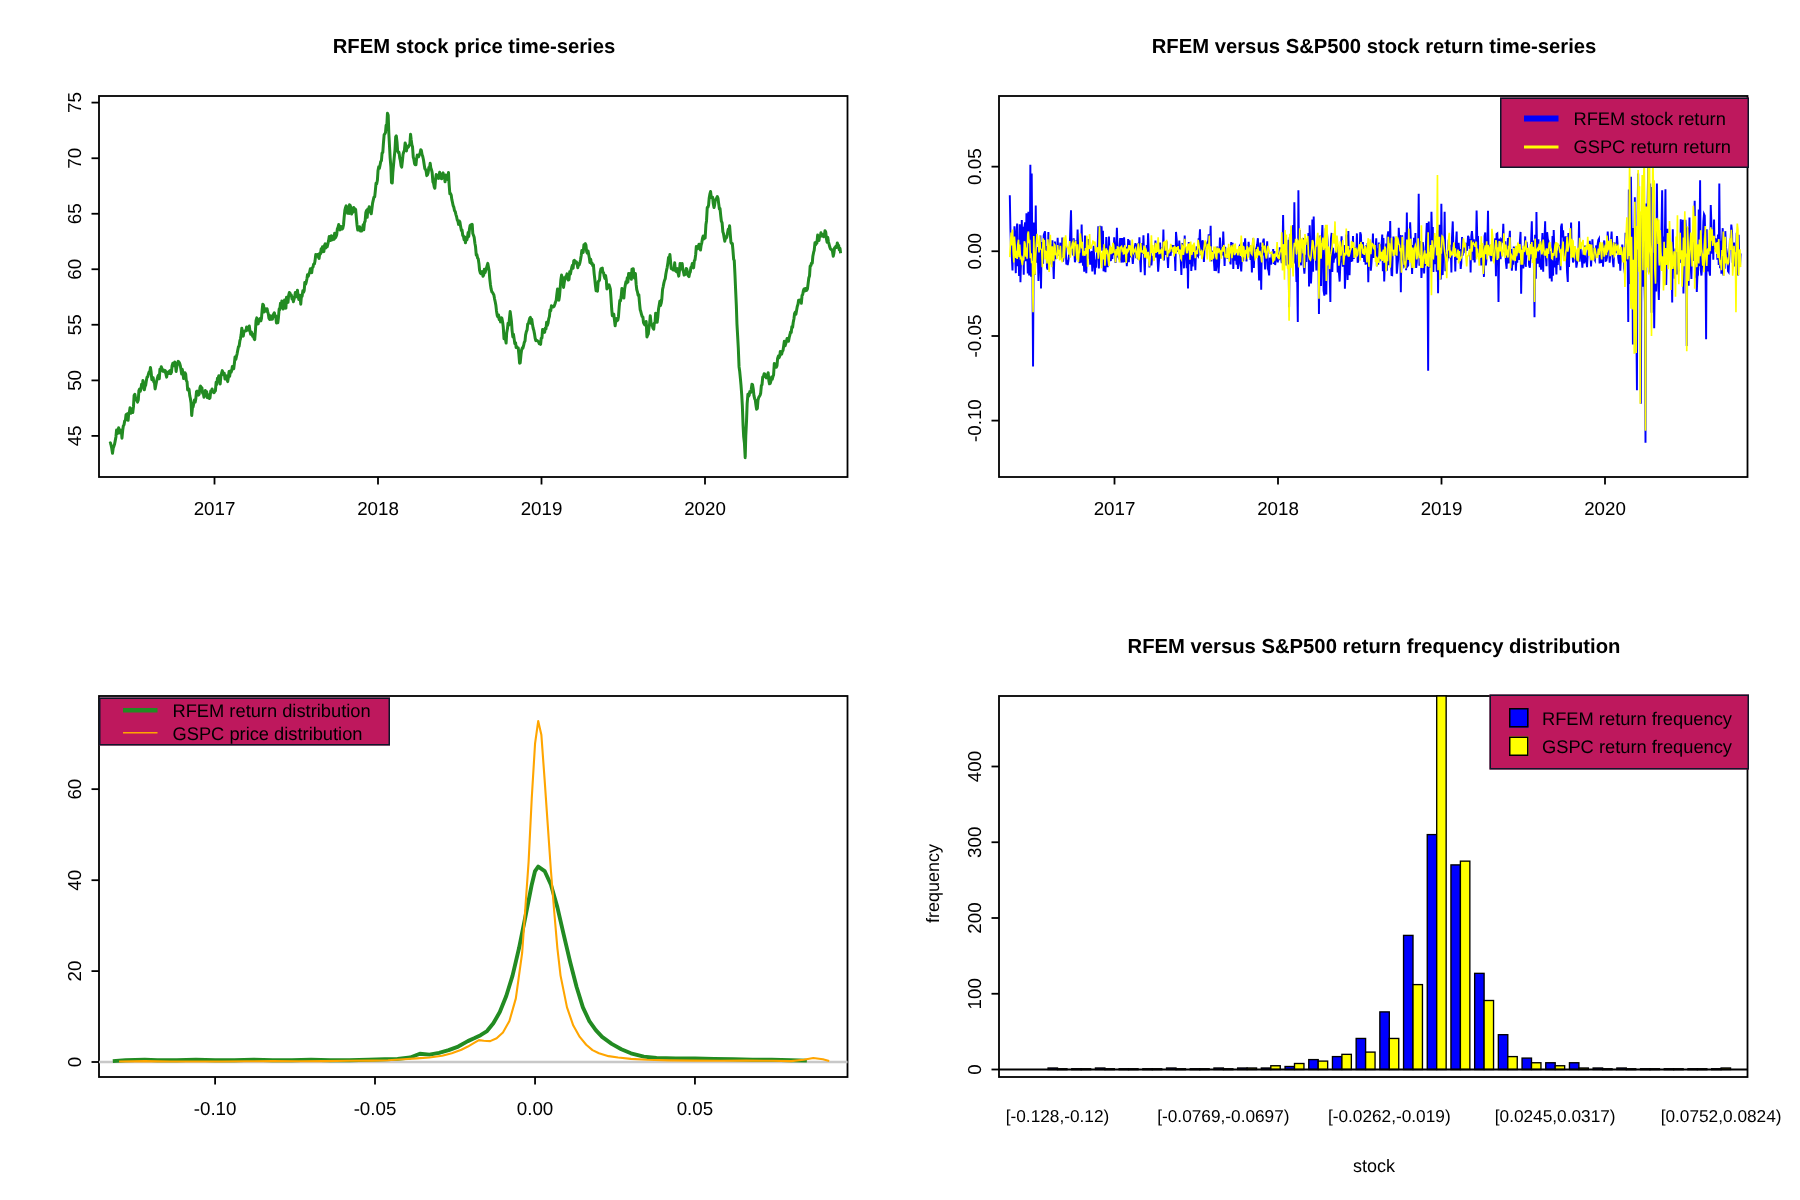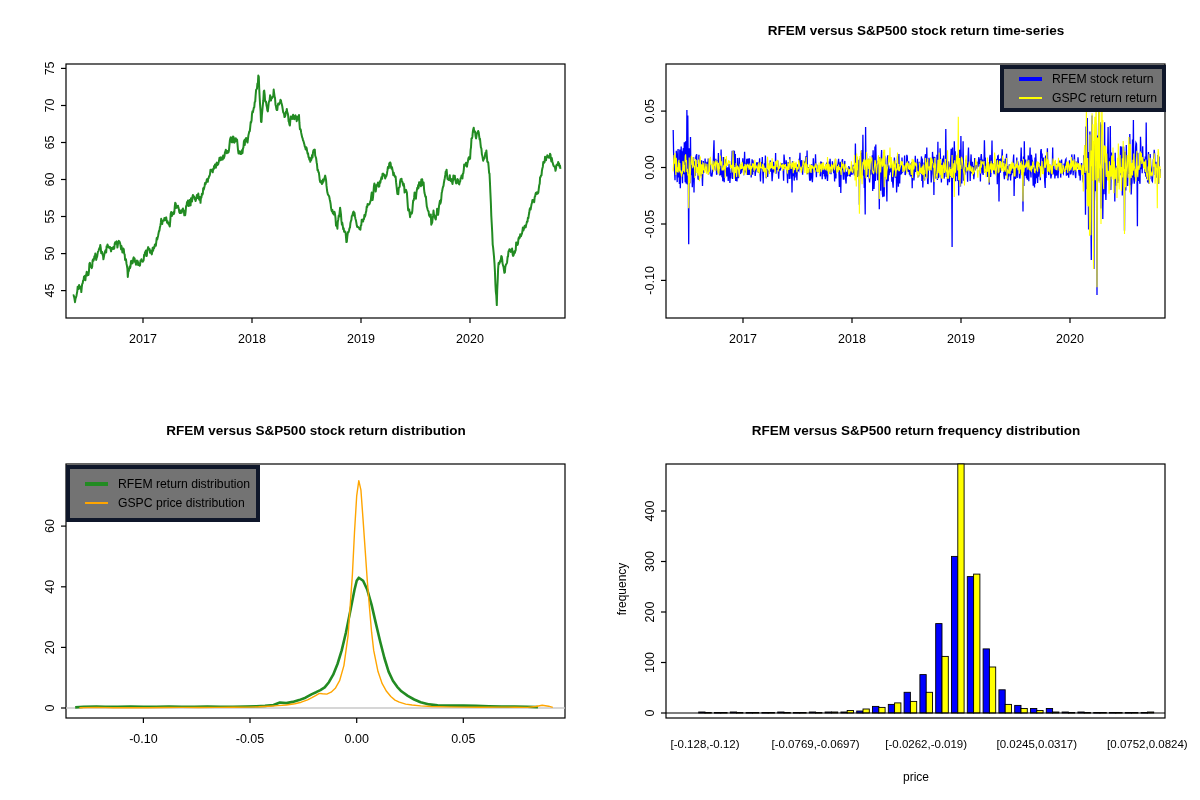--- a/index.html
+++ b/index.html
@@ -2,21 +2,21 @@
 <html><head>
 <meta charset="utf-8">
 <style>
   html,body{margin:0;padding:0;background:#ffffff;}
   #figure{position:relative;width:1200px;height:800px;background:#ffffff;overflow:hidden;
           font-family:"Liberation Sans",sans-serif;}
   .panel{position:absolute;width:600px;height:400px;}
   .panel svg{position:absolute;left:0;top:0;}
   .title{position:absolute;left:16px;top:23px;width:600px;text-align:center;
          font-weight:bold;font-size:13.5px;color:#000;}
-  .legend{position:absolute;background:#737373;border:4px solid #0f172a;box-sizing:border-box;
+  .legend{position:absolute;background:#be185d;border:1px solid #0f172a;box-sizing:border-box;
           display:flex;flex-direction:column;justify-content:center;z-index:2;}
   .lrow{display:flex;align-items:center;height:19px;}
   .lsamp{display:inline-block;width:23px;margin-left:15px;margin-right:10px;flex:none;}
   .lsq{display:inline-block;width:11px;height:11px;border:1px solid #000;box-sizing:content-box;
        margin-left:12px;margin-right:9px;flex:none;}
   .ltext{font-size:12.2px;color:#000;white-space:nowrap;}
   .axlab{position:absolute;font-size:12px;color:#000;}
   #freqlab{left:22px;top:189px;transform:translate(-50%,-50%) rotate(-90deg);}
   #retlab{left:316px;top:370px;transform:translateX(-50%);}
 </style>
@@ -45,20 +45,21 @@
         <line x1="61" y1="179.5" x2="66" y2="179.5" stroke="#000" stroke-width="1.2"></line>
         <text x="54" y="179.5" font-size="12.5" fill="#000" text-anchor="middle" transform="rotate(-90 54 179.5)">60</text>
         <line x1="61" y1="142.5" x2="66" y2="142.5" stroke="#000" stroke-width="1.2"></line>
         <text x="54" y="142.5" font-size="12.5" fill="#000" text-anchor="middle" transform="rotate(-90 54 142.5)">65</text>
         <line x1="61" y1="105.5" x2="66" y2="105.5" stroke="#000" stroke-width="1.2"></line>
         <text x="54" y="105.5" font-size="12.5" fill="#000" text-anchor="middle" transform="rotate(-90 54 105.5)">70</text>
         <line x1="61" y1="68.4" x2="66" y2="68.4" stroke="#000" stroke-width="1.2"></line>
         <text x="54" y="68.4" font-size="12.5" fill="#000" text-anchor="middle" transform="rotate(-90 54 68.4)">75</text>
         <path d="M73.2 295.7L73.6 295.2L74.1 296.9L74.5 298.8L75.0 302.2L75.5 298.6L75.9 297.6L76.4 296.0L76.8 293.9L77.3 291.1L77.7 286.7L78.2 289.1L78.6 288.2L79.1 285.1L79.5 288.6L80.0 286.6L80.4 286.9L80.9 286.8L81.3 292.1L81.8 286.9L82.2 284.0L82.7 283.2L83.1 280.6L83.6 280.2L84.0 276.6L84.5 276.1L84.9 275.9L85.4 280.2L85.8 275.6L86.3 274.7L86.7 271.8L87.2 275.5L87.6 272.6L88.1 274.0L88.5 275.0L89.0 270.8L89.4 263.7L89.9 262.8L90.4 265.7L90.8 266.3L91.3 267.3L91.7 268.1L92.2 266.6L92.6 260.4L93.1 259.3L93.5 260.8L94.0 259.2L94.4 256.2L94.9 257.6L95.3 253.6L95.8 257.0L96.2 259.9L96.7 257.5L97.1 256.9L97.6 253.6L98.0 251.6L98.5 251.1L98.9 249.5L99.4 248.0L99.8 248.4L100.3 245.0L100.7 247.6L101.2 253.1L101.6 252.9L102.1 251.8L102.5 254.6L103.0 255.3L103.4 259.3L103.9 256.7L104.4 254.1L104.8 252.6L105.3 250.7L105.7 250.1L106.2 252.5L106.6 246.2L107.1 246.9L107.5 244.5L108.0 245.9L108.4 247.5L108.9 246.6L109.3 247.5L109.8 248.0L110.2 247.1L110.7 249.7L111.1 251.4L111.6 248.1L112.0 248.1L112.5 249.0L112.9 247.6L113.4 247.0L113.8 249.1L114.3 248.2L114.7 243.9L115.2 242.2L115.6 243.9L116.1 242.1L116.5 241.4L117.0 243.0L117.4 247.6L117.9 244.4L118.3 242.3L118.8 240.9L119.3 241.4L119.7 242.0L120.2 243.7L120.6 246.1L121.1 249.3L121.5 246.1L122.0 249.0L122.4 252.4L122.9 250.9L123.3 248.5L123.8 249.5L124.2 253.7L124.7 254.5L125.1 260.0L125.6 259.1L126.0 259.4L126.5 263.7L126.9 265.5L127.4 268.9L127.8 277.0L128.3 271.7L128.7 271.3L129.2 269.0L129.6 266.6L130.1 268.1L130.5 266.2L131.0 261.1L131.4 260.7L131.9 261.8L132.3 263.4L132.8 262.7L133.3 258.4L133.7 257.4L134.2 260.0L134.6 258.5L135.1 262.2L135.5 262.2L136.0 264.8L136.4 263.2L136.9 260.4L137.3 263.0L137.8 261.2L138.2 265.1L138.7 263.1L139.1 263.9L139.6 265.7L140.0 265.3L140.5 260.6L140.9 260.8L141.4 259.3L141.8 261.1L142.3 261.5L142.7 261.8L143.2 260.9L143.6 260.5L144.1 254.8L144.5 256.3L145.0 252.2L145.4 252.3L145.9 250.5L146.3 252.6L146.8 256.0L147.2 251.2L147.7 249.0L148.2 247.1L148.6 248.6L149.1 249.7L149.5 248.8L150.0 252.7L150.4 251.1L150.9 250.6L151.3 252.9L151.8 254.4L152.2 252.0L152.7 247.7L153.1 250.8L153.6 247.3L154.0 248.3L154.5 247.0L154.9 244.4L155.4 245.9L155.8 245.8L156.3 241.8L156.7 238.0L157.2 239.6L157.6 237.8L158.1 235.7L158.5 233.5L159.0 231.0L159.4 230.8L159.9 227.3L160.3 225.9L160.8 222.9L161.2 218.8L161.7 221.8L162.2 224.1L162.6 221.0L163.1 220.6L163.5 220.7L164.0 220.5L164.4 218.0L164.9 218.5L165.3 220.1L165.8 218.2L166.2 217.3L166.7 221.1L167.1 222.8L167.6 221.3L168.0 223.0L168.5 224.2L168.9 222.9L169.4 225.8L169.8 226.4L170.3 220.1L170.7 213.8L171.2 211.9L171.6 213.8L172.1 215.9L172.5 213.9L173.0 213.1L173.4 212.3L173.9 213.9L174.3 212.4L174.8 206.3L175.2 202.8L175.7 203.4L176.1 208.0L176.6 205.7L177.1 205.9L177.5 207.5L178.0 205.8L178.4 207.6L178.9 209.4L179.3 212.2L179.8 213.0L180.2 210.5L180.7 212.9L181.1 211.3L181.6 212.8L182.0 210.0L182.5 209.3L182.9 208.5L183.4 211.4L183.8 210.5L184.3 215.3L184.7 215.0L185.2 215.2L185.6 212.0L186.1 206.0L186.5 206.4L187.0 202.1L187.4 204.8L187.9 200.6L188.3 205.0L188.8 206.0L189.2 203.7L189.7 200.0L190.1 204.1L190.6 205.4L191.0 198.2L191.5 199.0L192.0 201.6L192.4 197.1L192.9 195.0L193.3 195.4L193.8 196.8L194.2 196.7L194.7 199.4L195.1 198.3L195.6 201.1L196.0 199.5L196.5 197.7L196.9 195.0L197.4 195.1L197.8 197.9L198.3 193.5L198.7 197.2L199.2 199.7L199.6 196.9L200.1 197.9L200.5 202.8L201.0 196.7L201.4 197.6L201.9 193.8L202.3 194.9L202.8 193.7L203.2 188.3L203.7 189.6L204.1 188.3L204.6 186.0L205.0 183.1L205.5 184.3L206.0 182.6L206.4 181.6L206.9 179.2L207.3 180.4L207.8 181.8L208.2 178.5L208.7 178.0L209.1 176.1L209.6 175.9L210.0 174.1L210.5 169.7L210.9 170.1L211.4 169.7L211.8 169.7L212.3 171.4L212.7 172.3L213.2 168.8L213.6 169.4L214.1 165.9L214.5 168.1L215.0 164.5L215.4 167.1L215.9 167.7L216.3 163.8L216.8 162.6L217.2 165.3L217.7 162.9L218.1 164.6L218.6 162.6L219.0 160.8L219.5 157.7L219.9 159.8L220.4 160.3L220.9 157.2L221.3 157.5L221.8 159.8L222.2 159.0L222.7 159.5L223.1 155.5L223.6 158.6L224.0 157.8L224.5 156.3L224.9 152.5L225.4 151.4L225.8 149.7L226.3 152.1L226.7 153.3L227.2 151.0L227.6 152.5L228.1 152.7L228.5 152.2L229.0 150.0L229.4 145.3L229.9 140.3L230.3 138.5L230.8 137.2L231.2 138.0L231.7 142.2L232.1 141.9L232.6 142.3L233.0 136.5L233.5 137.0L233.9 139.3L234.4 142.7L234.9 138.8L235.3 141.5L235.8 138.3L236.2 139.3L236.7 139.2L237.1 139.8L237.6 145.5L238.0 149.8L238.5 153.4L238.9 152.3L239.4 153.3L239.8 151.2L240.3 154.0L240.7 153.0L241.2 153.9L241.6 153.2L242.1 149.9L242.5 153.2L243.0 148.2L243.4 147.6L243.9 141.6L244.3 140.4L244.8 144.9L245.2 139.3L245.7 140.6L246.1 137.9L246.6 140.3L247.0 141.5L247.5 142.5L247.9 139.4L248.4 135.4L248.8 133.6L249.3 131.4L249.8 131.2L250.2 127.4L250.7 122.1L251.1 122.6L251.6 120.2L252.0 113.9L252.5 111.2L252.9 112.3L253.4 109.9L253.8 107.8L254.3 107.1L254.7 102.1L255.2 101.6L255.6 95.7L256.1 89.8L256.5 89.3L257.0 88.4L257.4 83.5L257.9 83.5L258.3 75.5L258.8 76.9L259.2 88.3L259.7 98.0L260.1 105.2L260.6 111.4L261.0 121.8L261.5 122.0L261.9 114.9L262.4 109.6L262.8 105.3L263.3 100.2L263.8 91.2L264.2 90.6L264.7 94.9L265.1 100.7L265.6 101.7L266.0 101.6L266.5 105.4L266.9 107.0L267.4 110.6L267.8 111.4L268.3 107.1L268.7 102.8L269.2 101.2L269.6 100.2L270.1 95.3L270.5 96.6L271.0 100.6L271.4 97.8L271.9 98.3L272.3 97.9L272.8 96.7L273.2 96.6L273.7 89.5L274.1 93.0L274.6 96.6L275.0 97.8L275.5 104.7L275.9 106.1L276.4 109.2L276.8 109.9L277.3 109.9L277.7 105.9L278.2 103.4L278.7 103.5L279.1 104.5L279.6 102.9L280.0 102.5L280.5 99.8L280.9 100.3L281.4 103.1L281.8 104.2L282.3 106.5L282.7 109.2L283.2 112.4L283.6 112.8L284.1 114.1L284.5 117.1L285.0 116.5L285.4 115.4L285.9 111.7L286.3 112.1L286.8 108.9L287.2 111.9L287.7 113.3L288.1 115.1L288.6 121.3L289.0 122.0L289.5 124.7L289.9 125.5L290.4 119.3L290.8 116.4L291.3 116.8L291.7 118.5L292.2 118.9L292.6 117.3L293.1 114.8L293.6 118.8L294.0 118.8L294.5 119.1L294.9 116.0L295.4 115.3L295.8 117.9L296.3 117.7L296.7 121.2L297.2 116.6L297.6 117.2L298.1 119.2L298.5 119.7L299.0 115.0L299.4 122.7L299.9 129.2L300.3 128.9L300.8 130.0L301.2 132.9L301.7 135.2L302.1 137.1L302.6 138.3L303.0 140.4L303.5 141.1L303.9 142.9L304.4 144.5L304.8 146.5L305.3 147.5L305.7 149.6L306.2 147.3L306.6 148.0L307.1 151.1L307.6 153.7L308.0 153.2L308.5 157.0L308.9 157.2L309.4 159.8L309.8 157.9L310.3 161.8L310.7 158.9L311.2 160.0L311.6 158.5L312.1 155.0L312.5 157.6L313.0 152.5L313.4 150.4L313.9 149.9L314.3 151.1L314.8 149.6L315.2 155.7L315.7 157.0L316.1 158.1L316.6 162.2L317.0 164.3L317.5 170.1L317.9 169.7L318.4 172.1L318.8 172.4L319.3 175.8L319.7 180.0L320.2 181.9L320.6 182.5L321.1 182.2L321.5 181.1L322.0 184.1L322.5 183.2L322.9 179.5L323.4 181.7L323.8 180.4L324.3 178.7L324.7 177.3L325.2 175.6L325.6 177.8L326.1 180.5L326.5 185.7L327.0 190.0L327.4 192.6L327.9 194.6L328.3 194.9L328.8 195.8L329.2 196.5L329.7 199.2L330.1 201.0L330.6 203.7L331.0 207.3L331.5 210.4L331.9 211.2L332.4 210.0L332.8 213.1L333.3 212.6L333.7 214.6L334.2 211.8L334.6 212.1L335.1 214.8L335.5 217.9L336.0 225.8L336.5 225.9L336.9 225.8L337.4 228.7L337.8 221.8L338.3 219.2L338.7 215.5L339.2 216.7L339.6 212.7L340.1 207.7L340.5 210.6L341.0 214.7L341.4 220.4L341.9 224.6L342.3 222.8L342.8 226.1L343.2 229.1L343.7 228.4L344.1 231.7L344.6 231.1L345.0 232.0L345.5 232.0L345.9 236.0L346.4 242.1L346.8 241.9L347.3 236.6L347.7 233.5L348.2 231.9L348.6 232.1L349.1 230.3L349.5 228.3L350.0 227.4L350.4 223.3L350.9 221.1L351.4 219.9L351.8 216.0L352.3 215.7L352.7 213.9L353.2 212.1L353.6 211.6L354.1 215.6L354.5 212.8L355.0 216.4L355.4 218.7L355.9 220.3L356.3 222.4L356.8 225.6L357.2 227.1L357.7 227.0L358.1 227.0L358.6 227.6L359.0 227.8L359.5 229.1L359.9 228.9L360.4 229.6L360.8 225.6L361.3 225.3L361.7 219.7L362.2 220.2L362.6 219.7L363.1 221.6L363.5 218.8L364.0 219.2L364.4 214.9L364.9 216.8L365.4 215.3L365.8 212.6L366.3 210.9L366.7 206.6L367.2 207.1L367.6 203.9L368.1 204.7L368.5 204.7L369.0 204.5L369.4 204.2L369.9 202.8L370.3 201.5L370.8 200.3L371.2 196.4L371.7 192.6L372.1 194.4L372.6 200.1L373.0 197.4L373.5 191.6L373.9 186.5L374.4 183.4L374.8 186.2L375.3 185.1L375.7 191.6L376.2 188.1L376.6 186.1L377.1 184.5L377.5 184.4L378.0 182.6L378.4 185.7L378.9 186.7L379.3 186.4L379.8 181.2L380.3 182.7L380.7 180.5L381.2 178.2L381.6 176.9L382.1 178.8L382.5 173.9L383.0 173.6L383.4 175.0L383.9 175.4L384.3 174.6L384.8 176.4L385.2 178.5L385.7 175.9L386.1 176.6L386.6 175.2L387.0 173.2L387.5 170.2L387.9 167.0L388.4 168.4L388.8 168.2L389.3 163.1L389.7 163.0L390.2 162.4L390.6 163.2L391.1 167.8L391.5 168.7L392.0 167.2L392.4 169.4L392.9 171.9L393.3 175.0L393.8 172.8L394.2 175.7L394.7 175.4L395.2 177.2L395.6 176.5L396.1 182.4L396.5 185.8L397.0 190.7L397.4 193.9L397.9 193.4L398.3 194.1L398.8 187.7L399.2 187.4L399.7 186.6L400.1 181.5L400.6 179.2L401.0 179.1L401.5 178.7L401.9 181.6L402.4 181.8L402.8 184.2L403.3 185.6L403.7 183.7L404.2 186.6L404.6 192.6L405.1 191.7L405.5 190.7L406.0 189.8L406.4 191.0L406.9 192.8L407.3 198.4L407.8 206.0L408.2 210.4L408.7 210.7L409.2 209.5L409.6 213.1L410.1 217.2L410.5 214.2L411.0 212.4L411.4 213.8L411.9 213.4L412.3 211.1L412.8 204.5L413.2 200.4L413.7 200.5L414.1 197.9L414.6 192.4L415.0 194.9L415.5 194.0L415.9 198.7L416.4 192.9L416.8 190.4L417.3 187.8L417.7 188.8L418.2 185.1L418.6 188.0L419.1 182.3L419.5 183.3L420.0 185.2L420.4 182.1L420.9 186.2L421.3 179.5L421.8 183.2L422.2 179.2L422.7 184.9L423.1 185.5L423.6 182.4L424.1 189.6L424.5 193.0L425.0 194.7L425.4 196.8L425.9 196.6L426.3 201.5L426.8 206.5L427.2 207.7L427.7 209.7L428.1 211.0L428.6 211.3L429.0 215.0L429.5 216.0L429.9 216.7L430.4 216.7L430.8 214.4L431.3 224.7L431.7 223.5L432.2 222.7L432.6 218.7L433.1 215.7L433.5 210.5L434.0 215.1L434.4 216.6L434.9 217.1L435.3 218.7L435.8 219.5L436.2 215.4L436.7 215.0L437.1 208.8L437.6 213.9L438.1 214.8L438.5 211.7L439.0 206.1L439.4 203.9L439.9 200.8L440.3 203.7L440.8 202.1L441.2 199.5L441.7 193.0L442.1 191.2L442.6 188.6L443.0 187.0L443.5 185.8L443.9 182.7L444.4 180.0L444.8 178.2L445.3 174.9L445.7 171.6L446.2 172.0L446.6 169.7L447.1 175.1L447.5 179.0L448.0 179.4L448.4 179.4L448.9 180.0L449.3 179.9L449.8 175.2L450.2 180.3L450.7 180.9L451.1 181.2L451.6 179.1L452.0 181.8L452.5 184.1L453.0 180.3L453.4 175.6L453.9 179.3L454.3 179.2L454.8 175.7L455.2 179.6L455.7 181.5L456.1 183.4L456.6 181.3L457.0 182.9L457.5 179.0L457.9 179.5L458.4 181.9L458.8 183.8L459.3 184.4L459.7 182.3L460.2 181.3L460.6 178.2L461.1 177.8L461.5 175.6L462.0 176.8L462.4 178.6L462.9 173.7L463.3 173.3L463.8 169.6L464.2 164.4L464.7 165.4L465.1 165.8L465.6 164.3L466.0 162.8L466.5 162.8L467.0 166.7L467.4 163.6L467.9 161.7L468.3 158.9L468.8 157.3L469.2 159.3L469.7 158.0L470.1 158.6L470.6 149.9L471.0 147.3L471.5 138.4L471.9 138.4L472.4 136.7L472.8 132.0L473.3 129.2L473.7 127.7L474.2 131.7L474.6 131.4L475.1 131.5L475.5 135.7L476.0 138.4L476.4 136.7L476.9 133.1L477.3 133.0L477.8 131.9L478.2 131.0L478.7 132.4L479.1 135.6L479.6 139.4L480.0 138.9L480.5 143.9L480.9 147.3L481.4 148.6L481.9 154.5L482.3 155.7L482.8 158.7L483.2 160.8L483.7 158.0L484.1 158.8L484.6 157.9L485.0 155.3L485.5 152.8L485.9 153.8L486.4 150.5L486.8 155.5L487.3 161.6L487.7 162.2L488.2 162.3L488.6 166.5L489.1 172.9L489.5 173.6L490.0 183.7L490.4 192.9L490.9 203.9L491.3 215.9L491.8 224.8L492.2 232.0L492.7 244.6L493.1 247.3L493.6 252.4L494.0 256.7L494.5 263.5L494.9 270.6L495.4 284.0L495.8 291.3L496.3 295.6L496.8 305.1L497.2 290.2L497.7 280.3L498.1 269.0L498.6 262.9L499.0 264.2L499.5 263.3L499.9 261.0L500.4 261.7L500.8 259.8L501.3 256.1L501.7 256.5L502.2 259.5L502.6 263.6L503.1 265.8L503.5 266.5L504.0 270.3L504.4 272.8L504.9 272.3L505.3 267.0L505.8 265.0L506.2 264.3L506.7 263.5L507.1 262.2L507.6 256.9L508.0 256.6L508.5 251.3L508.9 251.2L509.4 249.2L509.8 249.3L510.3 250.4L510.8 251.9L511.2 251.7L511.7 250.3L512.1 248.5L512.6 254.0L513.0 255.9L513.5 255.5L513.9 254.2L514.4 251.3L514.8 252.9L515.3 251.0L515.7 250.1L516.2 242.4L516.6 242.6L517.1 243.0L517.5 244.9L518.0 243.7L518.4 239.0L518.9 237.4L519.3 238.6L519.8 237.6L520.2 234.3L520.7 235.8L521.1 236.1L521.6 234.1L522.0 233.7L522.5 230.3L522.9 227.5L523.4 230.5L523.8 229.2L524.3 227.7L524.7 225.7L525.2 226.9L525.7 227.4L526.1 225.1L526.6 223.3L527.0 221.4L527.5 221.6L527.9 217.8L528.4 218.2L528.8 215.0L529.3 212.5L529.7 209.1L530.2 208.0L530.6 209.5L531.1 206.6L531.5 204.3L532.0 202.8L532.4 200.1L532.9 200.1L533.3 200.0L533.8 200.0L534.2 202.2L534.7 196.9L535.1 196.5L535.6 193.7L536.0 192.7L536.5 194.0L536.9 192.3L537.4 193.7L537.8 193.6L538.3 192.6L538.7 189.4L539.2 185.3L539.7 183.8L540.1 177.4L540.6 177.0L541.0 175.5L541.5 175.4L541.9 170.8L542.4 168.3L542.8 166.9L543.3 161.9L543.7 163.2L544.2 161.4L544.6 162.1L545.1 156.7L545.5 158.1L546.0 160.3L546.4 157.4L546.9 157.5L547.3 155.2L547.8 157.3L548.2 156.3L548.7 156.9L549.1 157.8L549.6 156.8L550.0 153.8L550.5 154.8L550.9 159.0L551.4 161.5L551.8 158.1L552.3 161.2L552.7 162.8L553.2 164.7L553.6 165.8L554.1 166.4L554.6 166.5L555.0 167.6L555.5 170.8L555.9 169.0L556.4 165.2L556.8 164.8L557.3 164.2L557.7 165.0L558.2 162.0L558.6 163.2L559.1 163.6L559.5 166.5L560.0 165.6L560.4 168.8" fill="none" stroke="#228B22" stroke-width="2" stroke-linejoin="round"></path>
       </svg>
+    <div class="title">RFEM stock price time-series</div>
   </div>
 
   <div class="panel" id="panel1" style="left:600px;top:0">
     <svg id="svg1" width="600" height="400">
         <rect x="66" y="64" width="499" height="254" fill="none" stroke="#000" stroke-width="1.2"></rect>
         <line x1="143.0" y1="318" x2="143.0" y2="323" stroke="#000" stroke-width="1.2"></line>
         <text x="143.0" y="343" font-size="12.5" fill="#000" text-anchor="middle">2017</text>
         <line x1="252.0" y1="318" x2="252.0" y2="323" stroke="#000" stroke-width="1.2"></line>
         <text x="252.0" y="343" font-size="12.5" fill="#000" text-anchor="middle">2018</text>
         <line x1="361.0" y1="318" x2="361.0" y2="323" stroke="#000" stroke-width="1.2"></line>
@@ -105,22 +106,21 @@
         <line x1="61" y1="247.4" x2="66" y2="247.4" stroke="#000" stroke-width="1.2"></line>
         <text x="54" y="247.4" font-size="12.5" fill="#000" text-anchor="middle" transform="rotate(-90 54 247.4)">20</text>
         <line x1="61" y1="186.8" x2="66" y2="186.8" stroke="#000" stroke-width="1.2"></line>
         <text x="54" y="186.8" font-size="12.5" fill="#000" text-anchor="middle" transform="rotate(-90 54 186.8)">40</text>
         <line x1="61" y1="126.1" x2="66" y2="126.1" stroke="#000" stroke-width="1.2"></line>
         <text x="54" y="126.1" font-size="12.5" fill="#000" text-anchor="middle" transform="rotate(-90 54 126.1)">60</text>
         <line x1="66" y1="308.0" x2="565" y2="308.0" stroke="#C8C8C8" stroke-width="1.6"></line>
         <path d="M75.2 307.4L83.7 306.8L96.5 306.5L105.0 306.8L117.8 306.8L130.6 306.5L143.4 306.8L156.2 306.8L169.0 306.5L181.8 306.8L194.6 306.8L207.4 306.5L220.2 306.8L233.0 306.8L245.8 306.5L256.4 306.2L265.0 305.9L273.5 305.0L279.9 302.5L286.3 303.1L292.7 301.9L299.1 300.1L305.5 297.7L311.9 294.1L316.1 292.2L320.4 290.1L324.7 287.4L328.9 282.2L333.2 274.7L337.5 264.0L341.7 250.4L346.0 232.2L350.3 211.0L354.5 189.8L356.7 180.7L358.8 177.7L363.1 180.7L367.3 189.8L371.6 204.9L375.8 223.1L380.1 241.3L384.4 258.0L388.6 271.6L392.9 280.7L397.2 286.8L401.4 291.3L407.8 295.9L414.2 299.5L420.6 302.2L429.2 304.4L437.7 305.3L450.5 305.6L463.3 305.6L476.1 305.9L488.9 306.2L501.7 306.5L514.5 306.5L527.3 306.8L537.9 307.1" fill="none" stroke="#228B22" stroke-width="2.6" stroke-linejoin="round"></path>
         <path d="M79.4 307.7L96.5 307.4L113.6 307.7L130.6 307.7L147.7 307.7L164.7 307.5L181.8 307.4L198.9 307.5L215.9 307.4L233.0 307.2L247.9 307.1L258.6 306.8L269.2 306.2L277.8 305.6L286.3 305.0L294.8 303.8L301.2 302.2L307.6 299.8L311.9 297.7L316.1 295.3L319.3 293.4L322.5 293.8L326.8 294.1L331.1 292.2L335.3 288.3L339.6 280.7L343.9 265.6L348.1 235.3L352.4 174.6L354.5 132.2L356.7 95.8L358.8 80.7L360.9 89.8L363.1 120.1L365.2 150.4L367.3 180.7L369.5 208.0L371.6 232.2L373.7 250.4L378.0 271.6L382.2 283.7L386.5 291.3L390.8 296.5L395.0 300.1L399.3 302.2L405.7 304.1L412.1 305.0L420.6 305.9L431.3 306.5L446.2 306.9L463.3 307.1L480.3 307.2L497.4 307.1L514.5 307.2L527.3 307.4L535.8 306.5L542.2 305.3L548.6 306.2L552.8 307.4" fill="none" stroke="#FFA500" stroke-width="1.4" stroke-linejoin="round"></path>
       </svg>
-    <div class="title">RFEM versus S&amp;P500 stock return distribution</div>
-    <div class="legend" style="left:66px;top:65px;width:194px;height:57px">
+    <div class="legend" style="left:66px;top:65px;width:194px;height:32px">
       <div class="lrow">
         <span class="lsamp" style="height: 3.5px; background: rgb(34, 139, 34);"></span>
         <span class="ltext">RFEM return distribution</span>
       </div>
       <div class="lrow">
         <span class="lsamp" style="height: 1.5px; background: rgb(255, 165, 0);"></span>
         <span class="ltext">GSPC price distribution</span>
       </div>
     </div>
   </div>
@@ -198,16 +198,26 @@
         <rect x="547.4" y="312.0" width="6.3" height="1.0" fill="#FFFF00" stroke="#000" stroke-width="0.9"></rect>
         <line x1="66" y1="313.0" x2="565" y2="313.0" stroke="#000" stroke-width="1.2"></line>
         <text x="105.0" y="348" font-size="11.5" fill="#000" text-anchor="middle">[-0.128,-0.12)</text>
         <text x="215.6" y="348" font-size="11.5" fill="#000" text-anchor="middle">[-0.0769,-0.0697)</text>
         <text x="326.2" y="348" font-size="11.5" fill="#000" text-anchor="middle">[-0.0262,-0.019)</text>
         <text x="436.8" y="348" font-size="11.5" fill="#000" text-anchor="middle">[0.0245,0.0317)</text>
         <text x="547.4" y="348" font-size="11.5" fill="#000" text-anchor="middle">[0.0752,0.0824)</text>
       </svg>
     <div class="title">RFEM versus S&amp;P500 return frequency distribution</div>
     <div class="axlab" id="freqlab">frequency</div>
-    <div class="axlab" id="retlab">price</div>
+    <div class="axlab" id="retlab">stock</div>
+    <div class="legend" style="left:393px;top:63px;width:173px;height:50px">
+      <div class="lrow">
+        <span class="lsq" style="background: rgb(0, 0, 255);"></span>
+        <span class="ltext">RFEM return frequency</span>
+      </div>
+      <div class="lrow">
+        <span class="lsq" style="background: rgb(255, 255, 0);"></span>
+        <span class="ltext">GSPC return frequency</span>
+      </div>
+    </div>
   </div>
 
 </div>
 
 </body></html>

